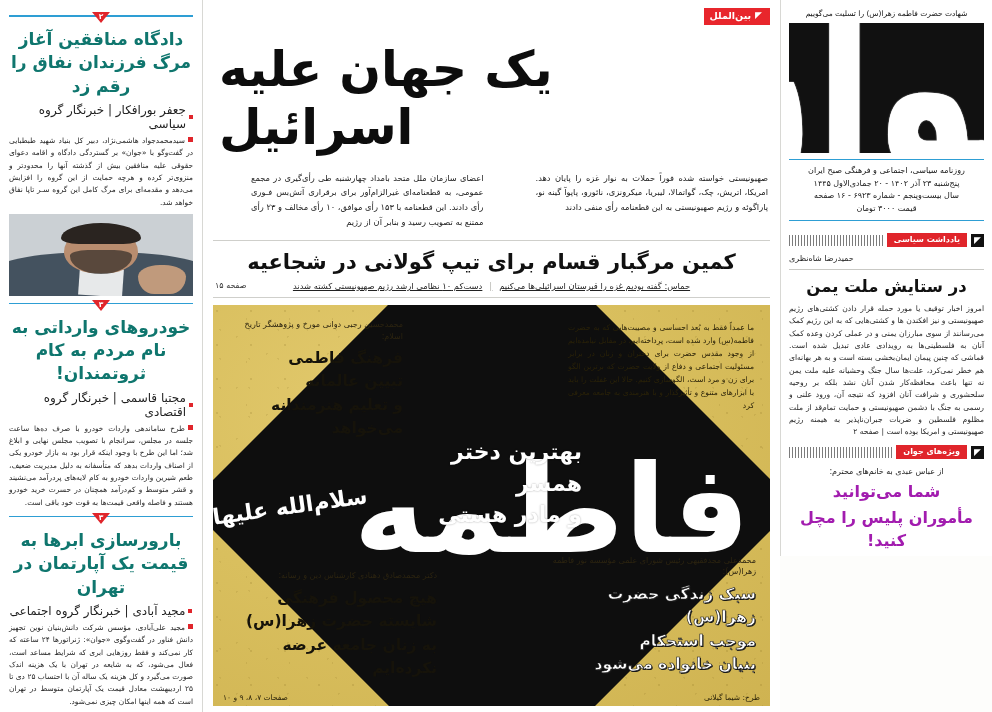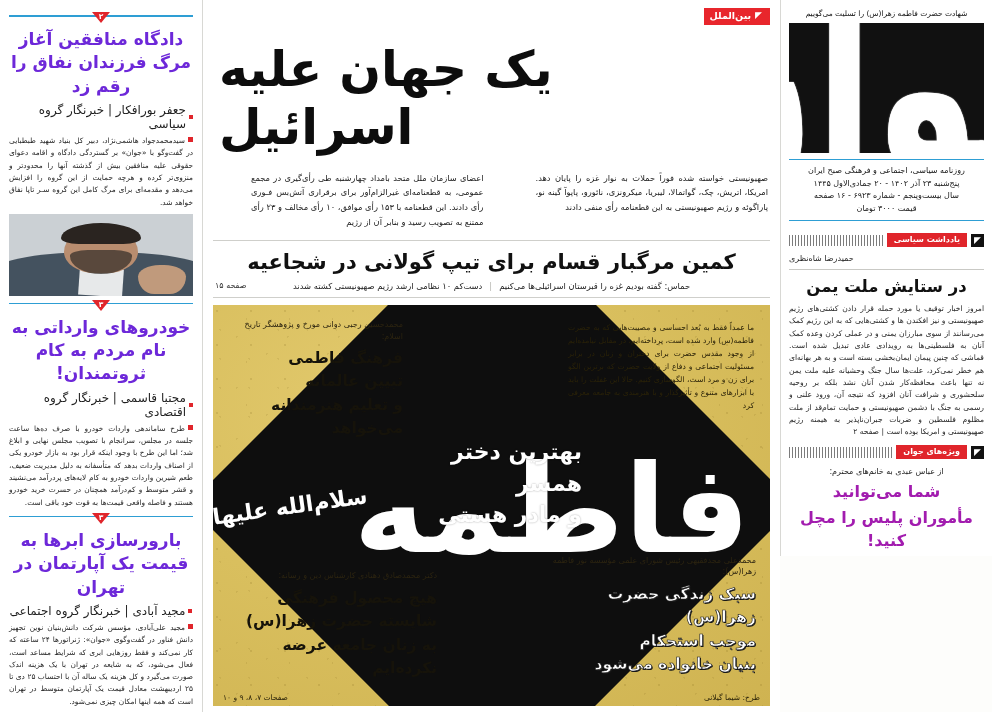--- a/index.html
+++ b/index.html
@@ -204,20 +204,21 @@
   }
   .sub-deck {
     display: flex;
     align-items: center;
     justify-content: center;
     gap: 7px;
     font-size: 8.4px;
     color: #222;
     padding-bottom: 6px;
     position: relative;
+    text-decoration: underline;
   }
   .deck-sep { color: #b5b5b0; }
   .page-ref {
     position: absolute;
     left: 2px;
     font-size: 8px;
     color: #333;
   }
   .bottom-rule { height: 1px; background: #cfcfcb; margin-bottom: 7px; }
 
@@ -356,21 +357,21 @@
     font-size: 7.5px;
     color: #fff;
     font-weight: 700;
     line-height: 1.25;
     z-index: 2;
   }
   .left-head {
     text-align: center;
     font-size: 17px;
     font-weight: 700;
-    color: #6d28d9;
+    color: #0f766e;
     line-height: 1.38;
     padding: 2px 0 5px 0;
     letter-spacing: -.2px;
   }
   .left-byline {
     display: flex;
     align-items: center;
     justify-content: center;
     gap: 3px;
     font-size: 12px;

